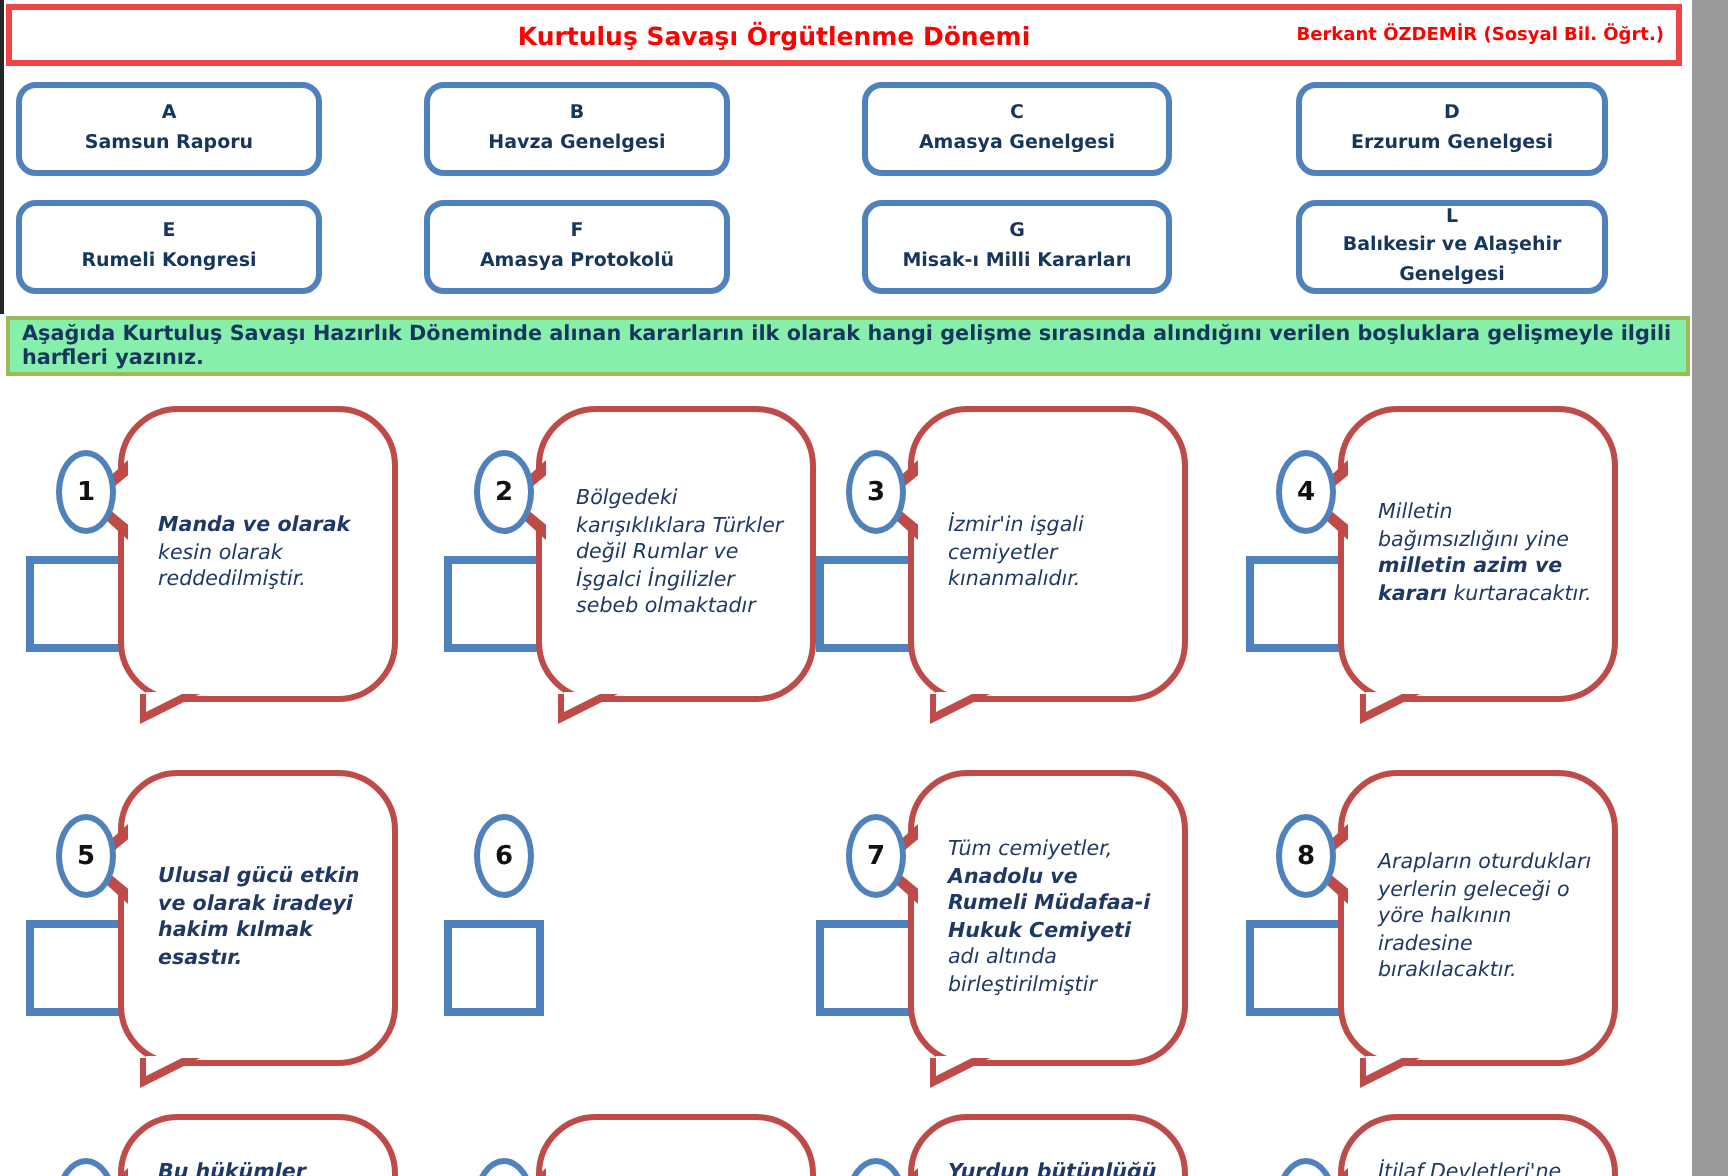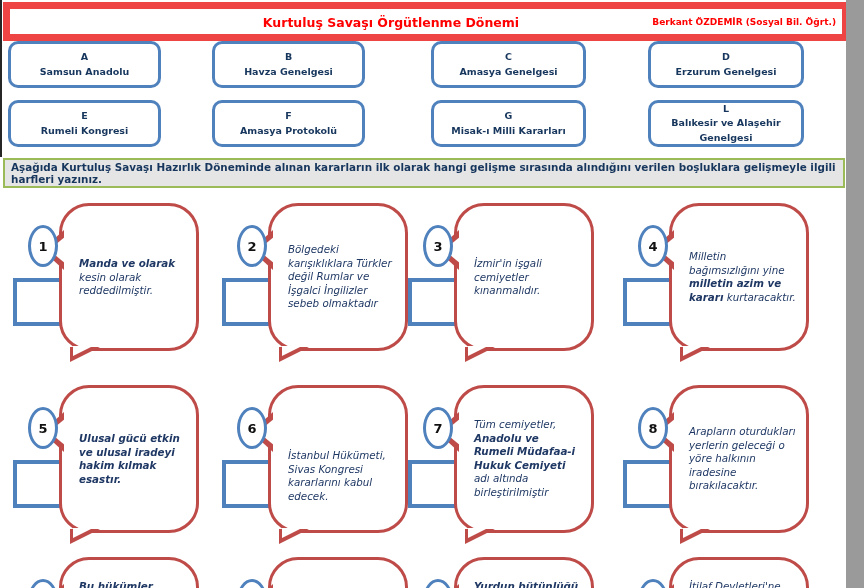--- a/index.html
+++ b/index.html
@@ -2,35 +2,35 @@
 <html><head>
 <meta charset="utf-8">
 <style>
   html,body{margin:0;padding:0;background:#fff;}
   .page{position:relative;width:864px;height:588px;background:#fff;overflow:hidden;
         font-family:"DejaVu Sans",sans-serif;}
   .leftline{position:absolute;left:0;top:0;width:2px;height:157px;background:#262626;}
   .scrollbar{position:absolute;right:0;top:0;width:18px;height:588px;background:#9a9a9a;}
 
   
-  .hd{position:absolute;left:3px;top:2px;width:832px;height:25px;border:7px solid #ef4444;background:#fff;}
+  .hd{position:absolute;left:3px;top:2px;width:832px;height:25px;border:3px solid #ef4444;background:#fff;}
   .hd-title{position:absolute;left:0;right:70px;top:50%;transform:translateY(-50%);
             text-align:center;color:#FF0000;font-weight:bold;font-size:12.5px;white-space:nowrap;}
   .hd-author{position:absolute;right:6px;top:50%;transform:translateY(-50%);
              color:#FF0000;font-weight:bold;font-size:9px;white-space:nowrap;margin-left:23px;}
 
   
   .lb{position:absolute;height:41px;border:3px solid #4F81BD;border-radius:10px;background:#fff;
       display:flex;flex-direction:column;align-items:center;justify-content:center;text-align:center;
       color:#17365D;font-weight:bold;font-size:9.5px;line-height:1.5;}
   .lr1{top:41px}.lr2{top:100px}
   .lc1{left:8px;width:147px}.lc2{left:212px;width:147px}.lc3{left:431px;width:149px}.lc4{left:648px;width:150px}
 
   
-  .instr{position:absolute;left:3px;top:158px;width:832px;height:26px;border:2px solid #9BBB59;background:#e5e5e5;
+  .instr{position:absolute;left:3px;top:158px;width:832px;height:26px;border:2px solid #9BBB59;background:#86efac;
          display:flex;align-items:center;color:#17365D;font-weight:bold;font-size:10.4px;padding-left:6px;}
 
   
   .bg{position:absolute;width:194px;height:152px;}
   .r1{top:203px}.r2{top:385px}.r3{top:557px}
   .c1{left:13px}.c2{left:222px}.c3{left:408px}.c4{left:623px}
 
   .numcircle{position:absolute;left:15px;top:22px;width:24px;height:36px;border:3px solid #4F81BD;
              border-radius:50%;background:#fff;display:flex;align-items:center;justify-content:center;
              font-weight:bold;font-size:13px;color:#111;z-index:4;}
@@ -62,21 +62,21 @@
 
   <div class="leftline"></div>
 
   <div class="hd">
     <div class="hd-title">Kurtuluş Savaşı Örgütlenme Dönemi</div>
     <div class="hd-author">Berkant ÖZDEMİR (Sosyal Bil. Öğrt.)</div>
   </div>
 
   <div class="lb lr1 lc1">
     <span>A</span>
-    <span>Samsun Anadolu</span>
+    <span>Samsun Raporu</span>
   </div>
   <div class="lb lr1 lc2">
     <span>B</span>
     <span>Havza Genelgesi</span>
   </div>
   <div class="lb lr1 lc3">
     <span>C</span>
     <span>Amasya Genelgesi</span>
   </div>
   <div class="lb lr1 lc4">
@@ -153,34 +153,27 @@
   </div>
 
   <div class="bg r2 c1">
     <div class="numcircle">5</div>
     <div class="answerbox"></div>
     <div class="bubble">
       <span class="tail-out"></span>
         <span class="tail-in"></span>
       <span class="tail2-out"></span>
         <span class="tail2-in"></span>
-      <div class="btext"><span class="b">Ulusal gücü etkin ve ulusal iradeyi hakim kılmak esastır.</span></div>
+      <div class="btext"><span class="b">Ulusal gücü etkin ve olarak iradeyi hakim kılmak esastır.</span></div>
     </div>
   </div>
 
   <div class="bg r2 c2 low">
     <div class="numcircle">6</div>
     <div class="answerbox"></div>
-    <div class="bubble">
-      <span class="tail-out"></span>
-        <span class="tail-in"></span>
-      <span class="tail2-out"></span>
-        <span class="tail2-in"></span>
-      <div class="btext"><span>İstanbul Hükümeti, Sivas Kongresi kararlarını kabul edecek.</span></div>
-    </div>
   </div>
 
   <div class="bg r2 c3 center">
     <div class="numcircle">7</div>
     <div class="answerbox"></div>
     <div class="bubble">
       <span class="tail-out"></span>
         <span class="tail-in"></span>
       <span class="tail2-out"></span>
         <span class="tail2-in"></span>

